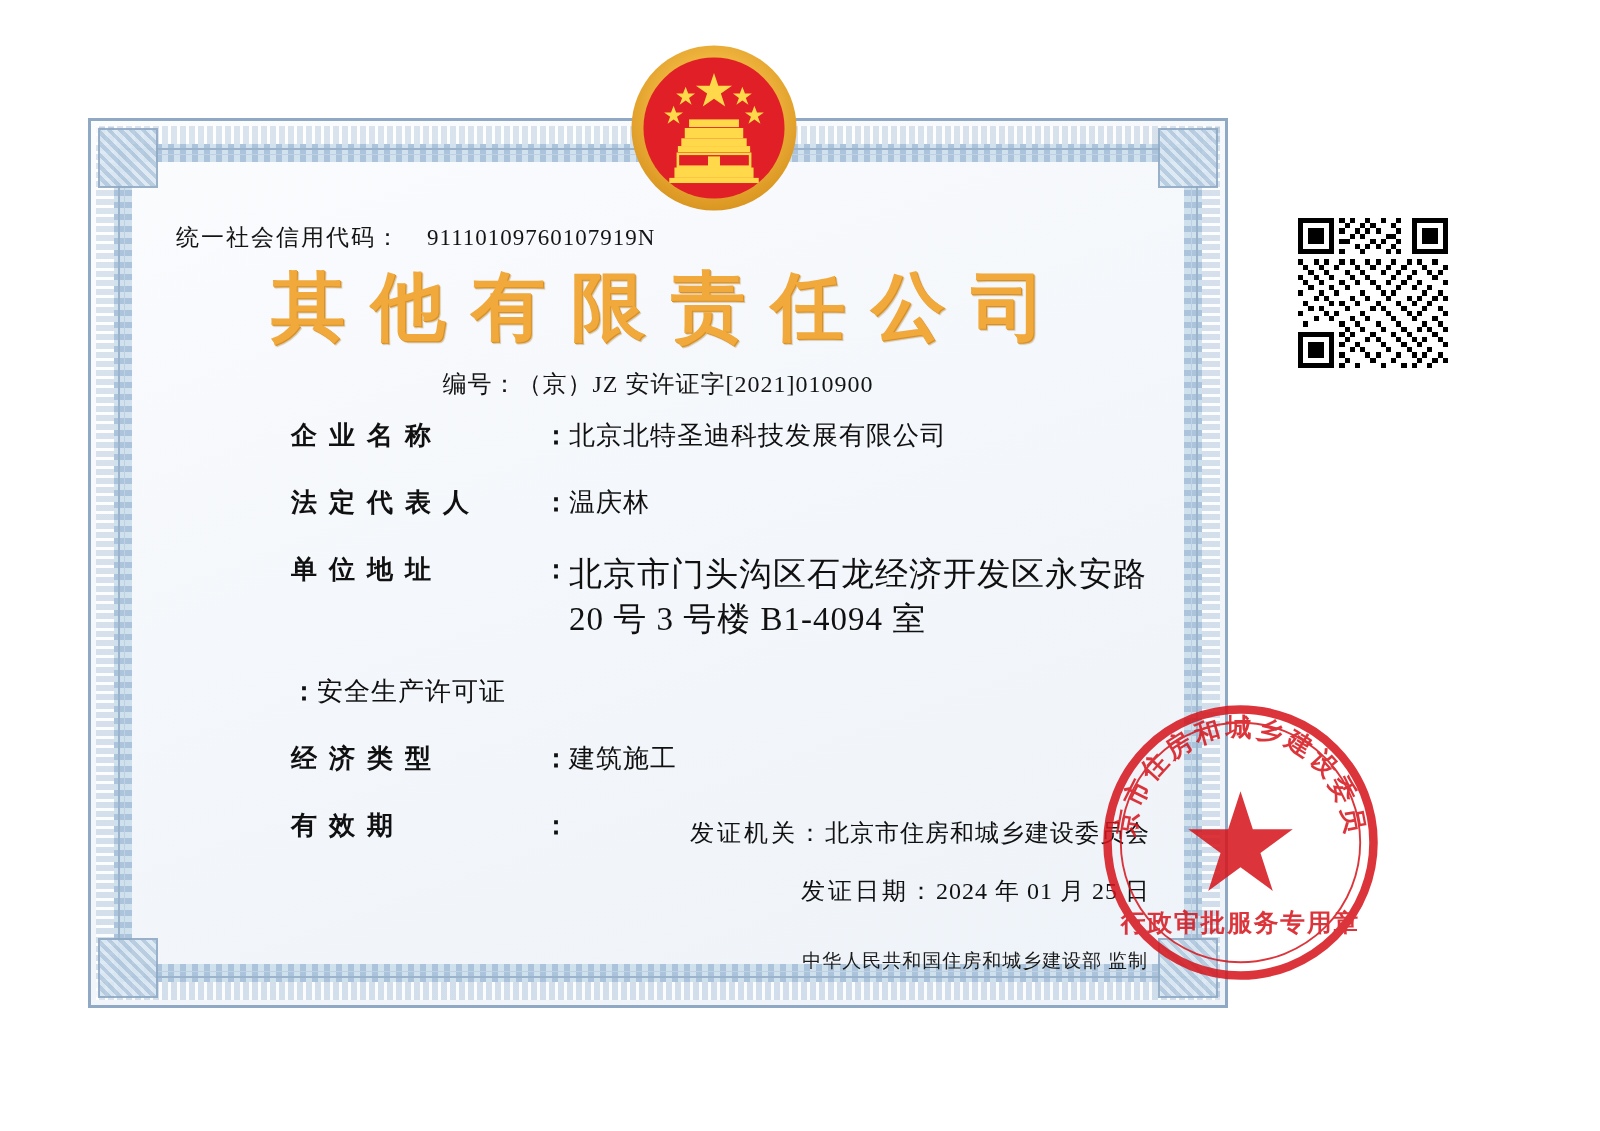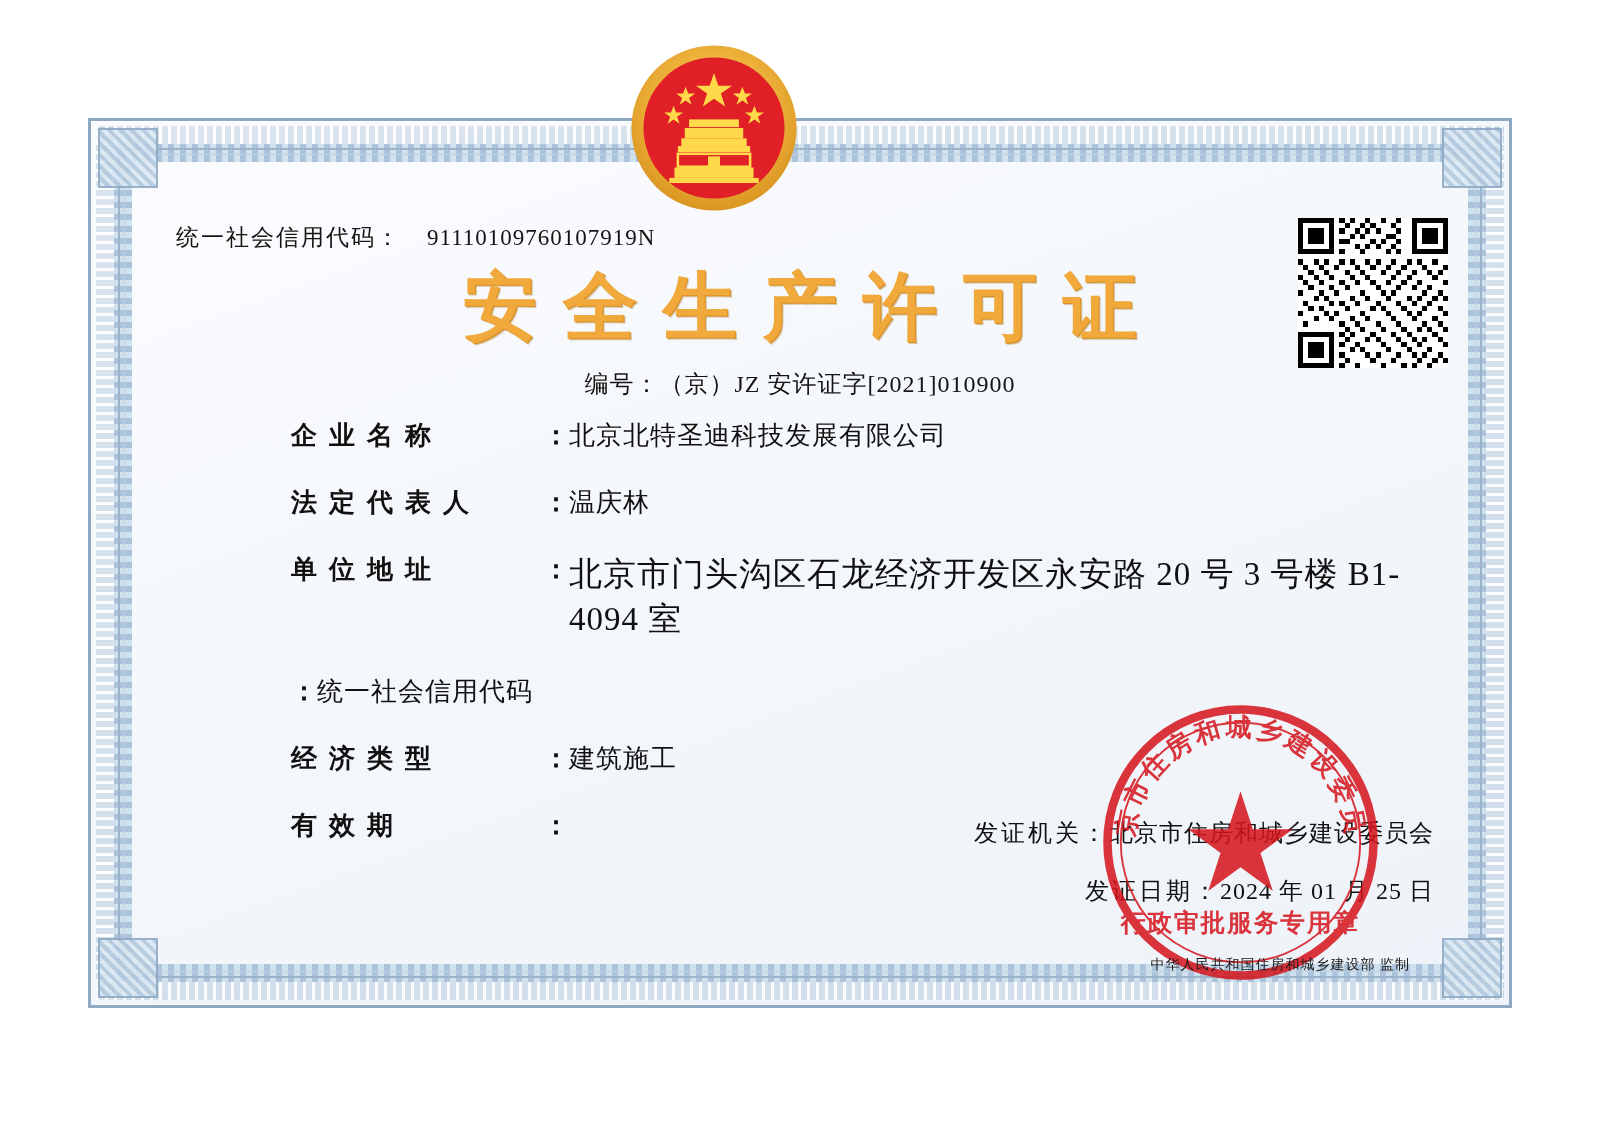--- a/index.html
+++ b/index.html
@@ -7,21 +7,21 @@
     width:1600px;height:1131px;
     background:#ffffff;
     font-family:"Liberation Serif","DejaVu Serif",serif;
     position:relative;
     overflow:hidden;
   }
 
   
   .cert{
     position:absolute;
-    left:88px;top:118px;width:1424px;height:890px;
+    left:88px;top:118px;width:1140px;height:890px;
     background:linear-gradient(160deg,#fbfcfe 0%,#f4f7fb 45%,#eef3f9 100%);
     box-sizing:border-box;
   }
   .border-outer{
     position:absolute;inset:0;
     border:3px solid #8fa9c4;
     box-sizing:border-box;
   }
   .border-weave{
     position:absolute;left:8px;top:8px;right:8px;bottom:8px;
@@ -148,22 +148,22 @@
 
   
   .seal{
     position:absolute;left:1010px;top:582px;
     width:285px;height:285px;
     pointer-events:none;
     opacity:.86;
   }
 
   .footnote{
-    position:absolute;right:102px;bottom:34px;
-    font-size:14px;color:#1a1a1a;letter-spacing:1px;
+    position:absolute;right:80px;bottom:34px;
+    font-size:19px;color:#1a1a1a;letter-spacing:1px;
   }
 </style>
 </head>
 <body>
 
 <div class="cert">
 
   <div class="border-outer"></div>
   <div class="border-weave"></div>
   <div class="border-weave2"></div>
@@ -174,21 +174,21 @@
   <div class="corner tr"></div>
   <div class="corner bl"></div>
   <div class="corner br"></div>
 
   <div class="content">
 
     <div class="credit-line">
       <span class="label">统一社会信用代码：</span><span class="value">91110109760107919N</span>
     </div>
 
-    <div class="maintitle">安全生产许可证</div>
+    <div class="maintitle">其他有限责任公司</div>
 
     <div class="serial">编号：（京）JZ 安许证字[2021]010900</div>
 
     <div class="fields">
 
       <div class="row">
         <span class="key">企业名称</span>
         <span class="colon">：</span>
         <span class="val">北京北特圣迪科技发展有限公司</span>
       </div>
@@ -200,21 +200,21 @@
       </div>
 
       <div class="row">
         <span class="key">单位地址</span>
         <span class="colon">：</span>
         <span class="val small">北京市门头沟区石龙经济开发区永安路 20 号 3 号楼 B1-4094 室</span>
       </div>
 
       <div class="row">
         <span class="colon">：</span>
-        <span class="val">统一社会信用代码</span>
+        <span class="val">安全生产许可证</span>
       </div>
 
       <div class="row">
         <span class="key">经济类型</span>
         <span class="colon">：</span>
         <span class="val">建筑施工</span>
       </div>
 
       <div class="row">
         <span class="key">有效期</span>

